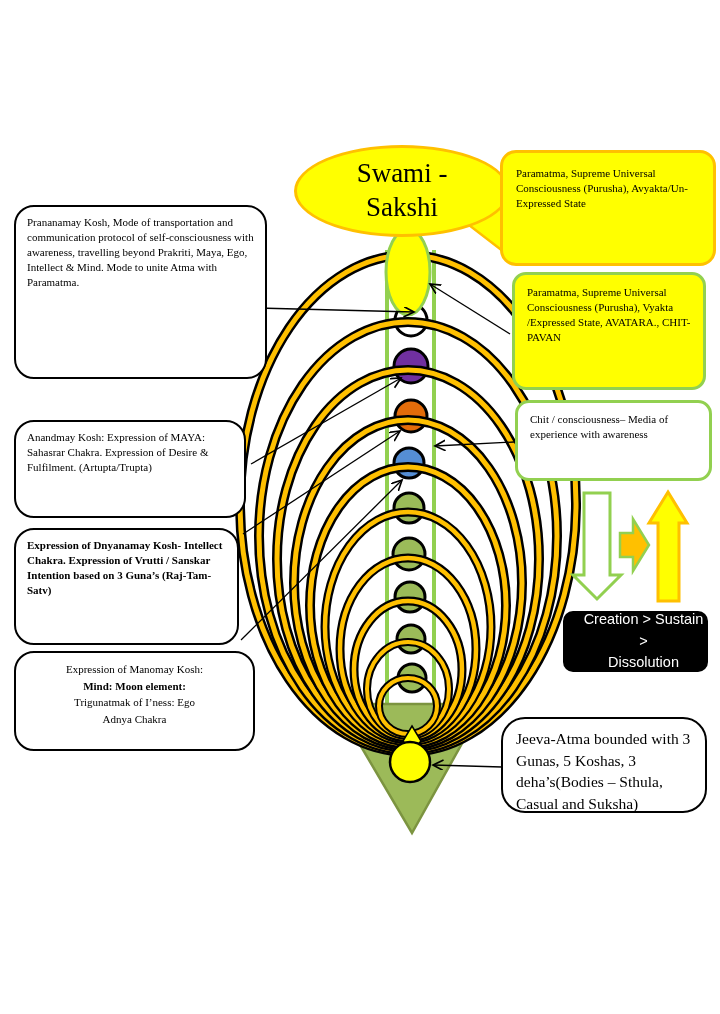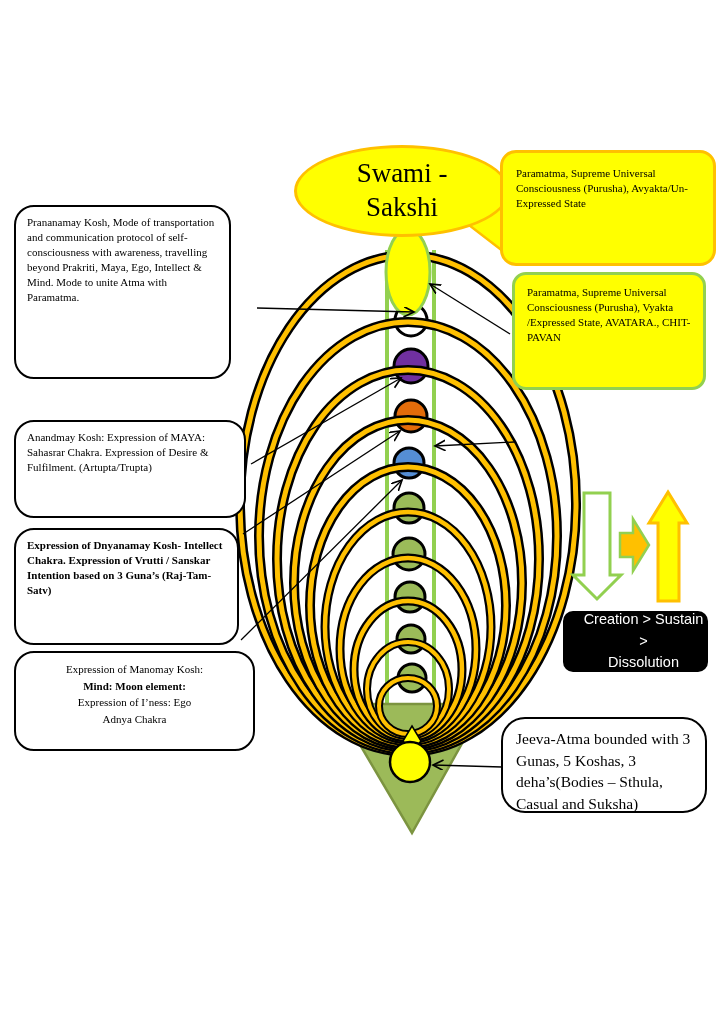--- a/index.html
+++ b/index.html
@@ -27,21 +27,21 @@
     font-size:27px;line-height:1.25;text-align:right;box-sizing:border-box;
   }
   #creation-box{
     position:absolute;z-index:3;left:563px;top:611px;width:145px;height:61px;
     background:#000;color:#fff;border-radius:10px;display:flex;flex-direction:column;
     align-items:center;justify-content:center;text-align:center;
     font-family:"Liberation Sans","DejaVu Sans",sans-serif;font-size:14.5px;line-height:1.5;
     box-sizing:border-box;
     padding-left:16px;
   }
-  #prananamay-box{left:14px;top:205px;width:217px;height:174px;}
+  #prananamay-box{left:14px;top:205px;width:253px;height:174px;}
   #avyakta-box{left:500px;top:150px;width:216px;height:116px;padding-top:13px;padding-left:13px;}
   #vyakta-box{left:512px;top:272px;width:194px;height:118px;padding-top:10px;padding-left:12px;}
   #chit-box{left:515px;top:400px;width:197px;height:81px;padding-top:9px;padding-left:12px;}
   #anandmay-box{left:14px;top:420px;width:232px;height:98px;}
   #dnyanamay-box{left:14px;top:528px;width:225px;height:117px;font-weight:bold;}
   #manomay-box{left:14px;top:651px;width:241px;height:100px;line-height:1.5;}
   #annamay-box{left:14px;top:765px;width:377px;height:106px;font-size:15.5px;line-height:1.55;padding-top:10px;}
   #jeeva-box{left:501px;top:717px;width:206px;height:96px;border-radius:24px;font-size:15.5px;line-height:1.4;padding:9px 13px;}
 </style>
 </head>
@@ -133,33 +133,36 @@
     <span>Anandmay Kosh: Expression of MAYA: Sahasrar Chakra. Expression of Desire &amp; Fulfilment. (Artupta/Trupta)</span>
   </div>
 
   <div class="box" id="dnyanamay-box">
     <span>Expression of Dnyanamay Kosh- Intellect Chakra. Expression of Vrutti / Sanskar Intention based on 3 Guna’s (Raj-Tam-Satv)</span>
   </div>
 
   <div class="box centered" id="manomay-box">
     <div>Expression of Manomay Kosh:</div>
     <div class="bold">Mind: Moon element:</div>
-    <div>Expression of I’ness: Ego</div>
+    <div>Trigunatmak of I’ness: Ego</div>
     <div>Adnya Chakra</div>
   </div>
 
 
   <div class="box yellow" id="avyakta-box">
     <span>Paramatma, Supreme Universal Consciousness (Purusha), Avyakta/Un-Expressed State</span>
   </div>
 
   <div class="box yellow greenb" id="vyakta-box">
     <span>Paramatma, Supreme Universal Consciousness (Purusha), Vyakta /Expressed State, AVATARA., CHIT-PAVAN</span>
   </div>
 
+  <div class="box greenb" id="chit-box">
+    <span>Chit / consciousness– Media of experience with awareness</span>
+  </div>
 
   <div id="creation-box">
     <div>Creation &gt; Sustain &gt;</div>
     <div>Dissolution</div>
   </div>
 
   <div class="box" id="jeeva-box">
     <span>Jeeva-Atma bounded with 3 Gunas, 5 Koshas, 3 deha’s(Bodies – Sthula, Casual and Suksha)</span>
   </div>
 

